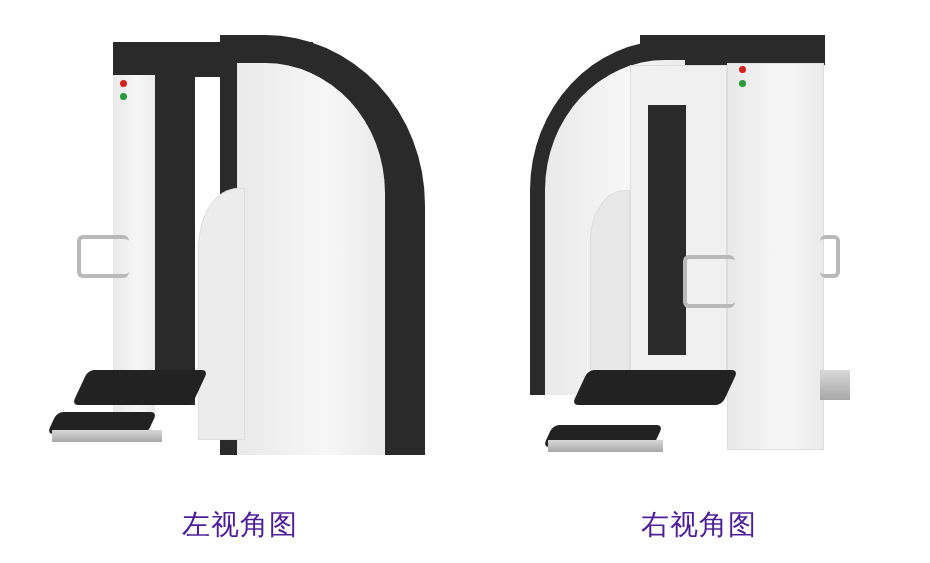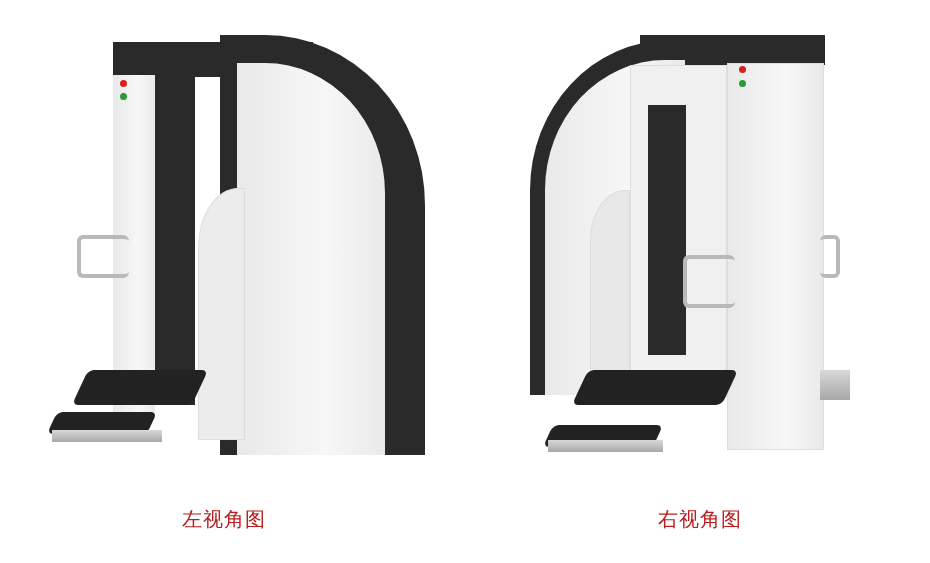--- a/index.html
+++ b/index.html
@@ -1,18 +1,18 @@
 <!DOCTYPE html>
 <html><head>
 <meta charset="utf-8">
 <style>
   html, body { margin: 0; padding: 0; background: #ffffff; }
   body { width: 930px; height: 563px; position: relative; overflow: hidden; font-family: "DejaVu Sans", sans-serif; }
   .abs { position: absolute; }
-  .caption { position: absolute; top: 506px; font-size: 20px; color: #b91c1c; letter-spacing: 1px; }
+  .caption { position: absolute; top: 506px; font-size: 28px; color: #4c1d95; letter-spacing: 1px; }
   .dark { background: #2a2a2a; }
   .white { background: linear-gradient(90deg, #e9e9e9, #f7f7f7 60%, #eaeaea); }
   .belt { background: #222; border-radius: 6px; }
   .steel { background: linear-gradient(180deg, #d8d8d8, #a8a8a8); }
   .rail { border: 4px solid #b9b9b9; border-radius: 6px; }
   .led { width: 7px; height: 7px; border-radius: 50%; }
 </style>
 </head>
 <body>
 
@@ -57,13 +57,13 @@
   <div class="abs rail" style="left:163px;top:225px;width:48px;height:45px;border-right:none;"></div>
   <div class="abs rail" style="left:300px;top:205px;width:16px;height:35px;border-left:none;"></div>
 
   <div class="abs belt" style="left:60px;top:340px;width:150px;height:35px;transform:skewX(-25deg);"></div>
   <div class="abs belt" style="left:28px;top:395px;width:110px;height:22px;transform:skewX(-25deg);"></div>
   <div class="abs steel" style="left:28px;top:410px;width:115px;height:12px;"></div>
   <div class="abs steel" style="left:300px;top:340px;width:30px;height:30px;"></div>
 </div>
 
 <div class="caption" style="left:182px;">左视角图</div>
-<div class="caption" style="left:658px;">右视角图</div>
+<div class="caption" style="left:641px;">右视角图</div>
 
 </body></html>

